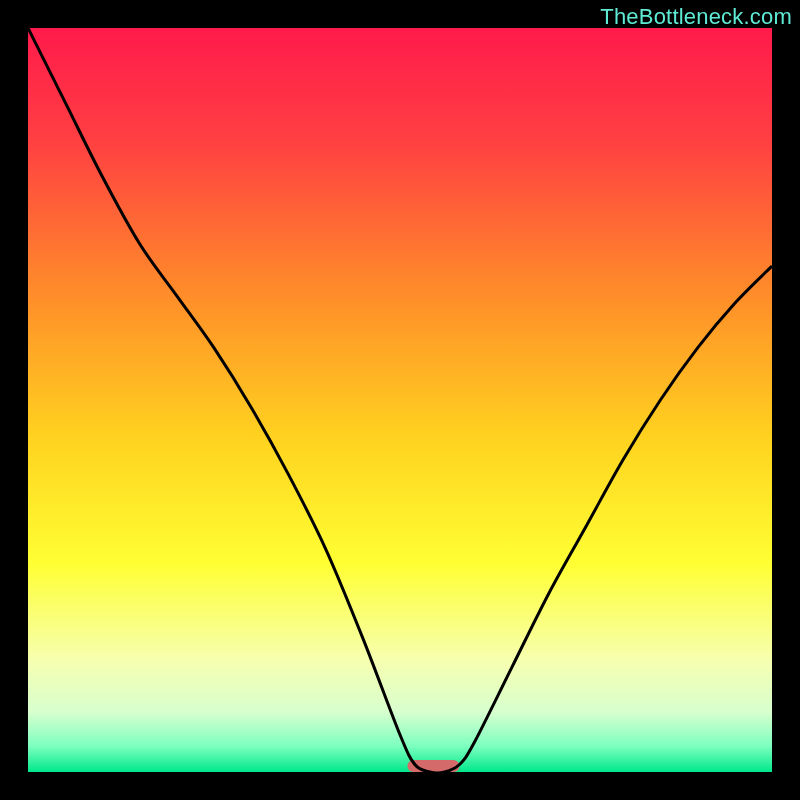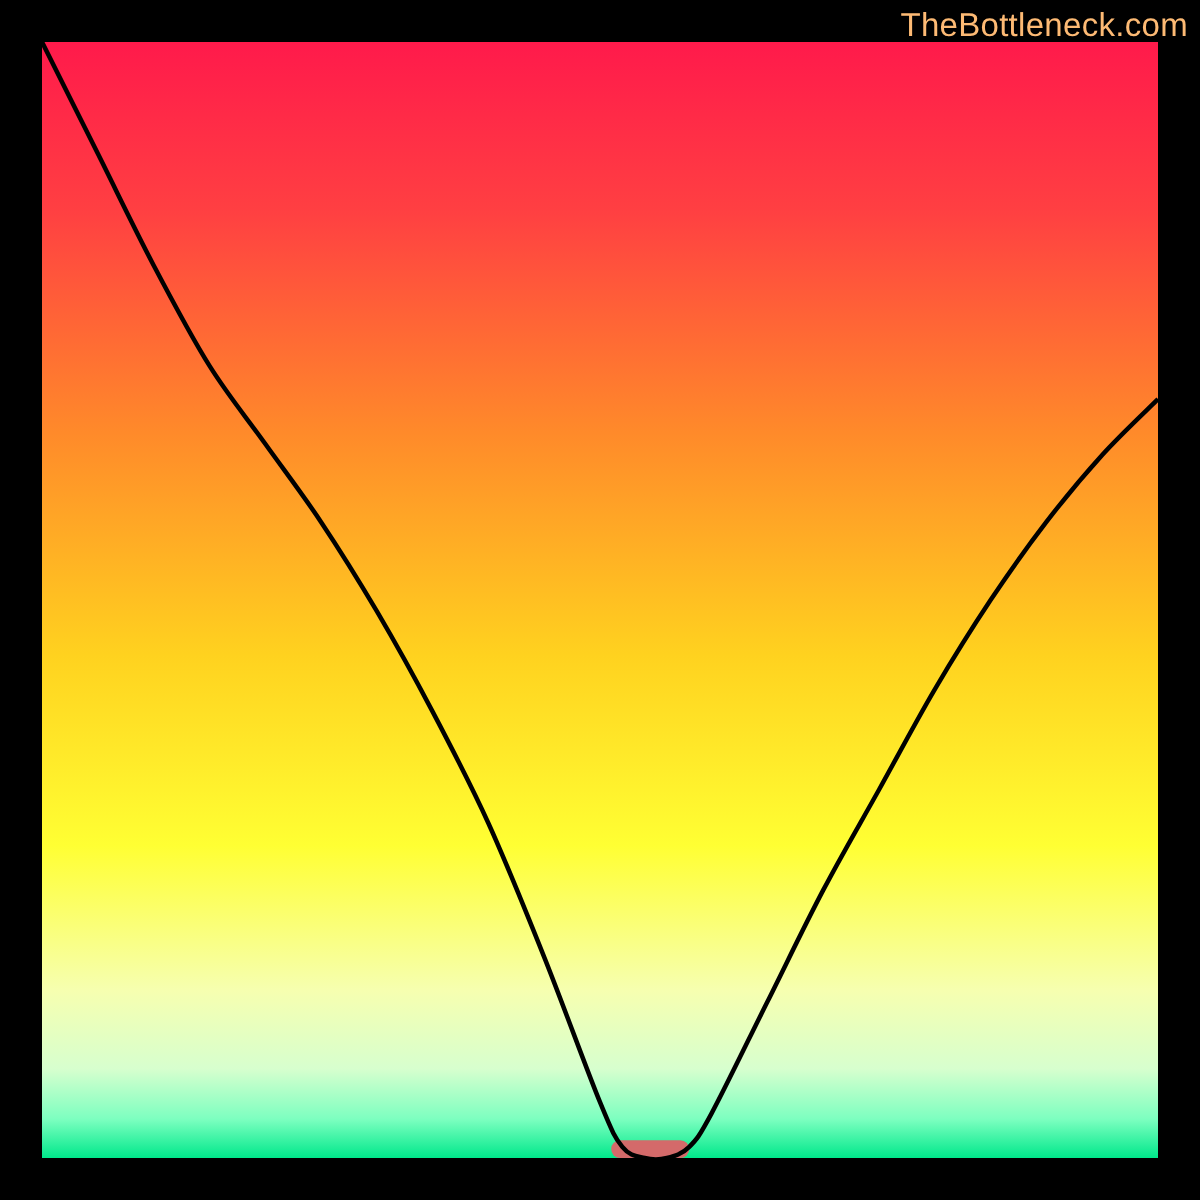--- a/index.html
+++ b/index.html
@@ -23,21 +23,21 @@
     position: absolute;
     left: 0;
     top: 0;
     width: 744px;
     height: 744px;
   }
   .watermark {
     position: absolute;
     top: 4px;
     right: 8px;
-    color: #fdba74;
+    color: #5eead4;
     font-size: 22px;
     font-weight: 500;
     letter-spacing: 0.2px;
   }
   svg { display: block; }
 </style>
 </head>
 <body>
 
 <div class="frame">

